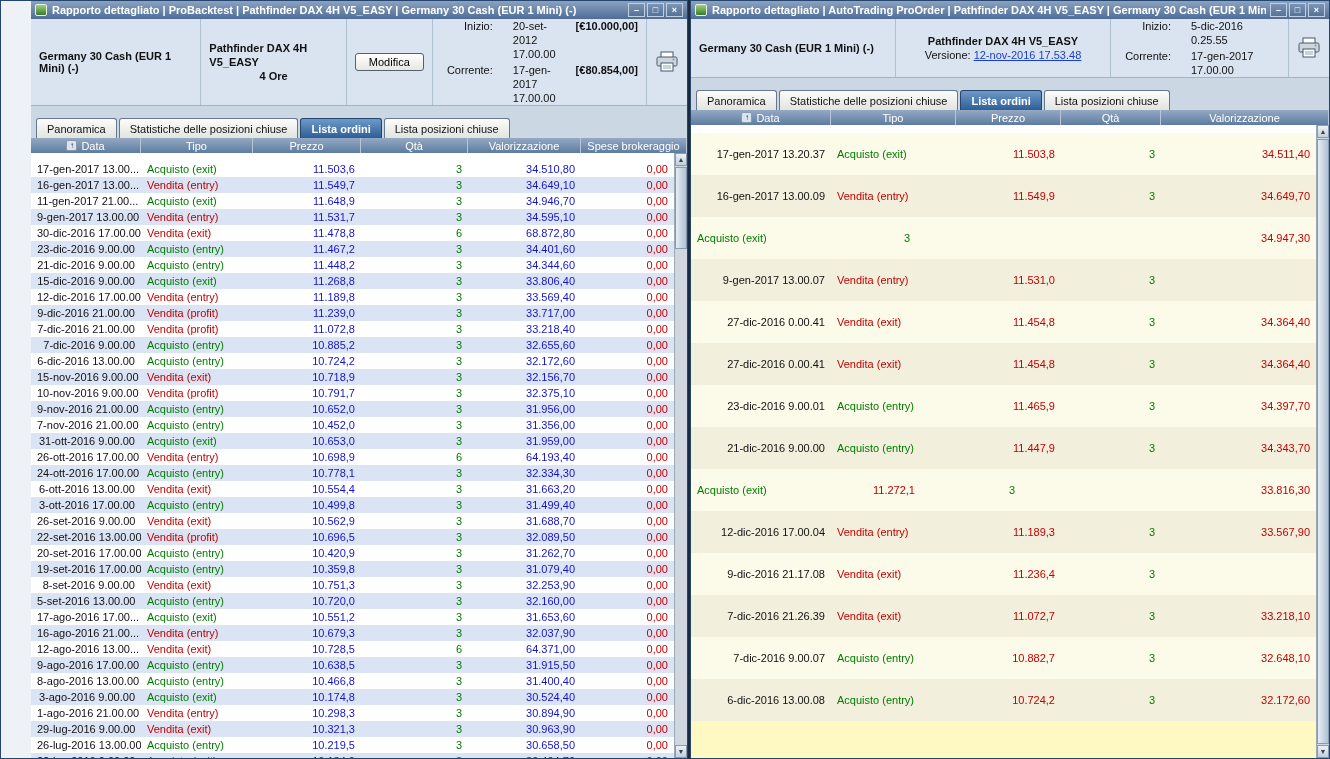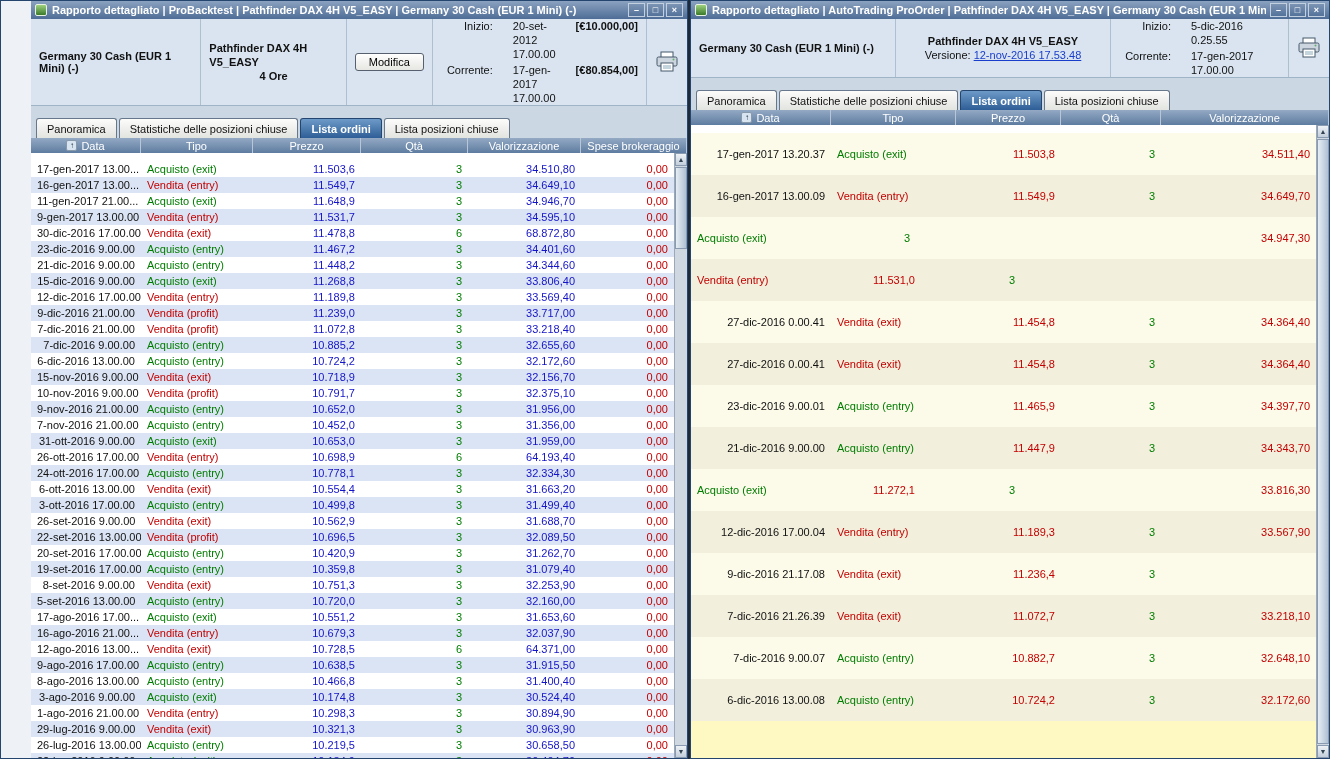--- a/index.html
+++ b/index.html
@@ -573,20 +573,21 @@
               <div class="td c2 f-prezzo">11.549,9</div>
               <div class="td c3 f-qt">3</div>
               <div class="td c4 f-valorizzazione">34.649,70</div>
             </div>
             <div class="tr">
               <div class="td c1 f-tipo buy">Acquisto (exit)</div>
               <div class="td c3 f-qt">3</div>
               <div class="td c4 f-valorizzazione">34.947,30</div>
             </div>
             <div class="tr">
+              <div class="td c0 f-data">9-gen-2017 13.00.07</div>
               <div class="td c1 f-tipo sell">Vendita (entry)</div>
               <div class="td c2 f-prezzo">11.531,0</div>
               <div class="td c3 f-qt">3</div>
             </div>
             <div class="tr">
               <div class="td c0 f-data">27-dic-2016 0.00.41</div>
               <div class="td c1 f-tipo sell">Vendita (exit)</div>
               <div class="td c2 f-prezzo">11.454,8</div>
               <div class="td c3 f-qt">3</div>
               <div class="td c4 f-valorizzazione">34.364,40</div>

